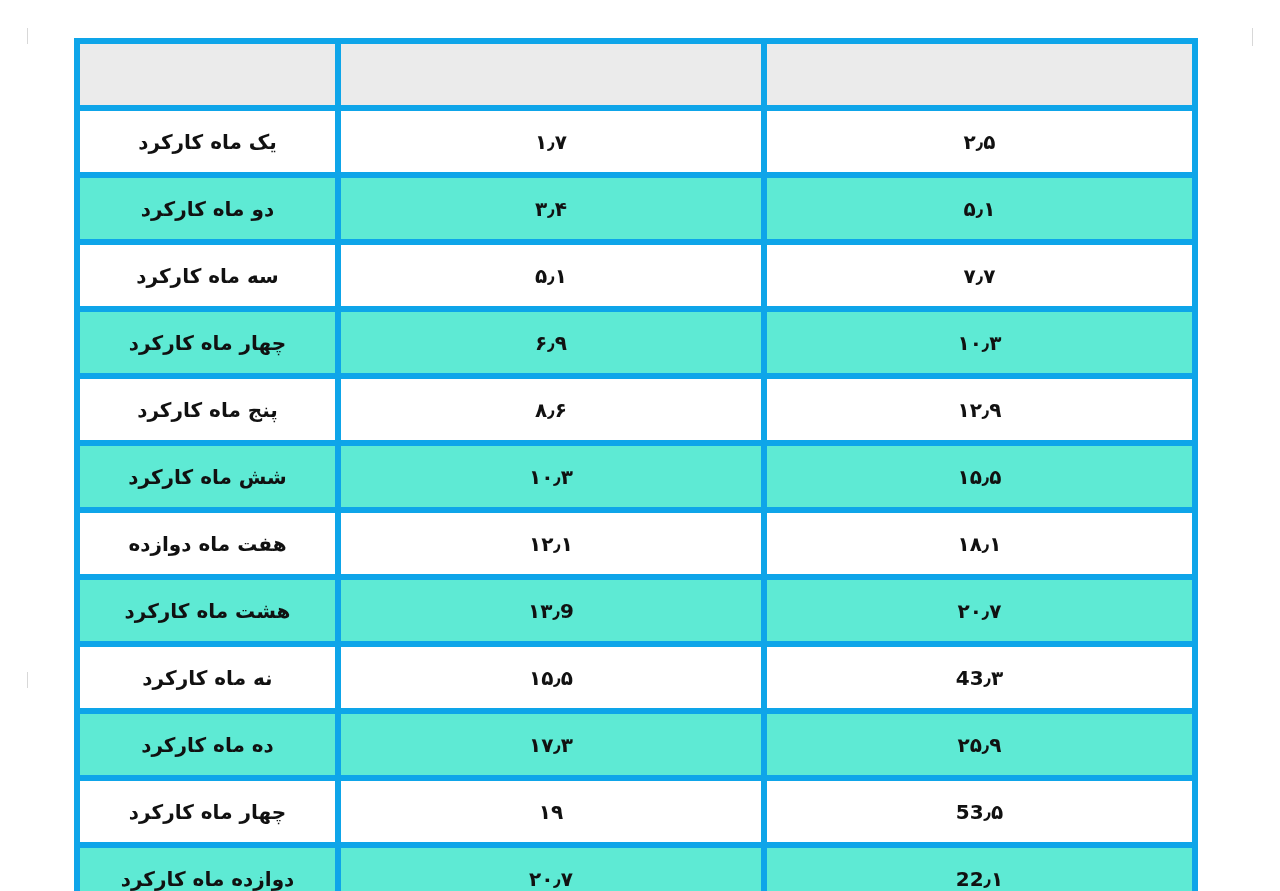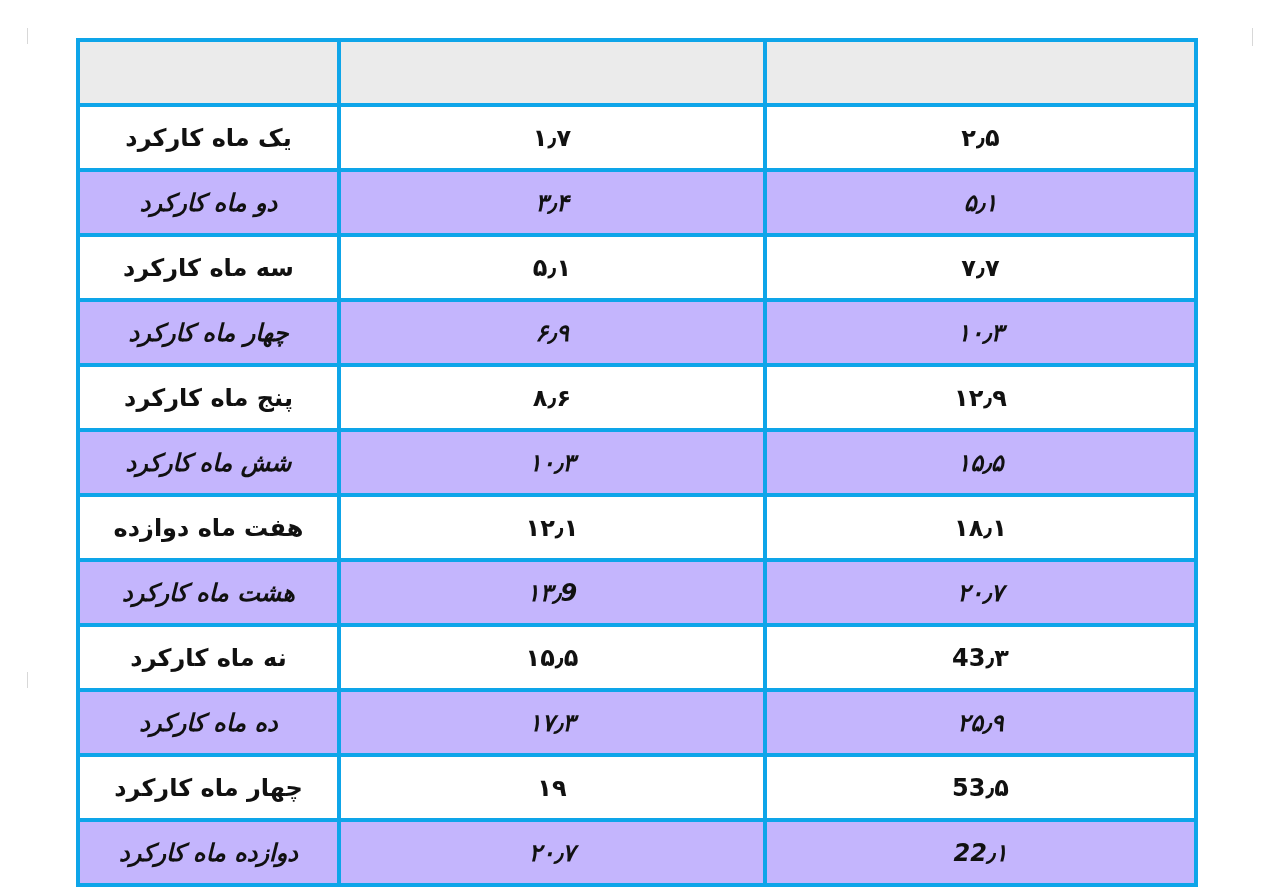--- a/index.html
+++ b/index.html
@@ -54,43 +54,42 @@
     width: 100%;
     table-layout: fixed;
   }
 
   table.data-table col.col-third { width: 431px; }
   table.data-table col.col-second { width: 426px; }
   table.data-table col.col-first { width: 261px; }
 
   table.data-table th,
   table.data-table td {
-    border: 4px solid #0ea5e9;
+    border: 6px solid #0ea5e9;
     padding: 0;
     height: 61px;
     text-align: center;
     vertical-align: middle;
-    font-size: 24px;
+    font-size: 20px;
     font-weight: bold;
     color: #111111;
     letter-spacing: 0.2px;
   }
 
   thead th {
     background: #ebebeb;
     height: 16px;
     border-bottom: 1px solid #c9c9c9;
   }
 
   tbody tr.row-odd td {
     background: #ffffff;
   }
   tbody tr.row-even td {
-    background: #c4b5fd;
-    font-style: italic;
+    background: #5eead4;
   }
 
   td.cell-label {
     font-size: 18.5px;
   }
   td.cell-num {
     font-size: 19px;
   }
 </style>
 </head>

